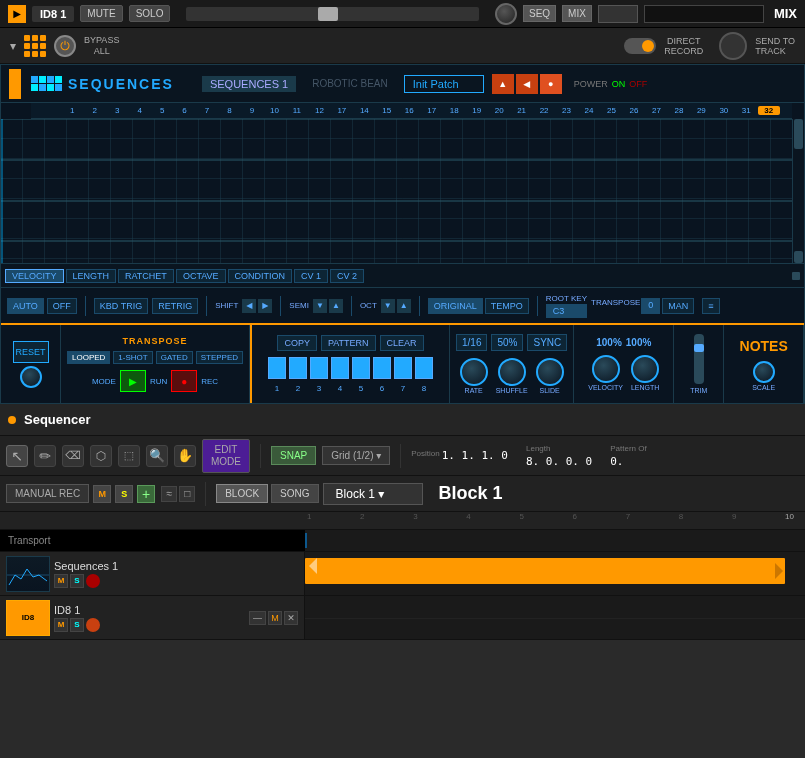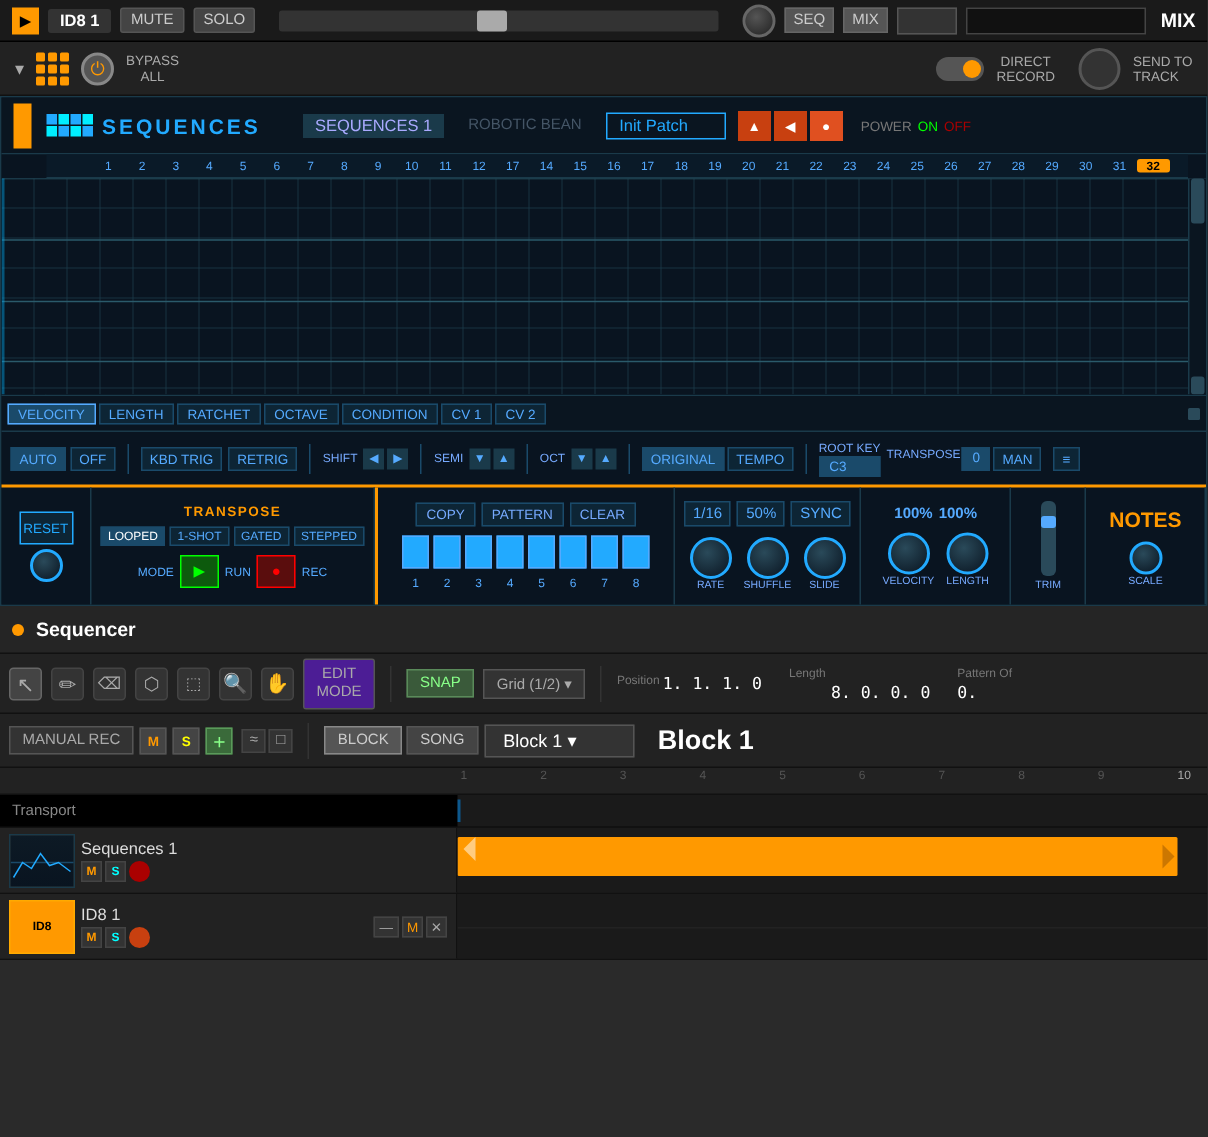--- a/index.html
+++ b/index.html
@@ -899,21 +899,21 @@
     <div class="grid-select">
       <span>Grid (1/2)</span> ▾
     </div>
     <div style="width:1px;height:24px;background:#333;margin:0 4px;"></div>
     <div style="display:flex;flex-direction:row;gap:2px;">
       <span style="font-size:8px;color:#777;">Position</span>
       <span style="font-size:11px;color:#fff;font-family:monospace;">1.  1.  1.  0</span>
     </div>
     <div style="display:flex;flex-direction:column;gap:2px;margin-left:12px;">
       <span style="font-size:8px;color:#777;">Length</span>
-      <span style="font-size:11px;color:#fff;font-family:monospace;margin-left:28px;">8.  0.  0.  0</span>
+      <span style="font-size:11px;color:#fff;font-family:monospace;">8.  0.  0.  0</span>
     </div>
     <div style="display:flex;flex-direction:column;gap:2px;margin-left:12px;">
       <span style="font-size:8px;color:#777;">Pattern Of</span>
       <span style="font-size:11px;color:#fff;font-family:monospace;">0.</span>
     </div>
   </div>
 
   <div class="seq-row-controls">
     <div class="manual-rec-btn">MANUAL REC</div>
     <div class="mute-btn">M</div>

